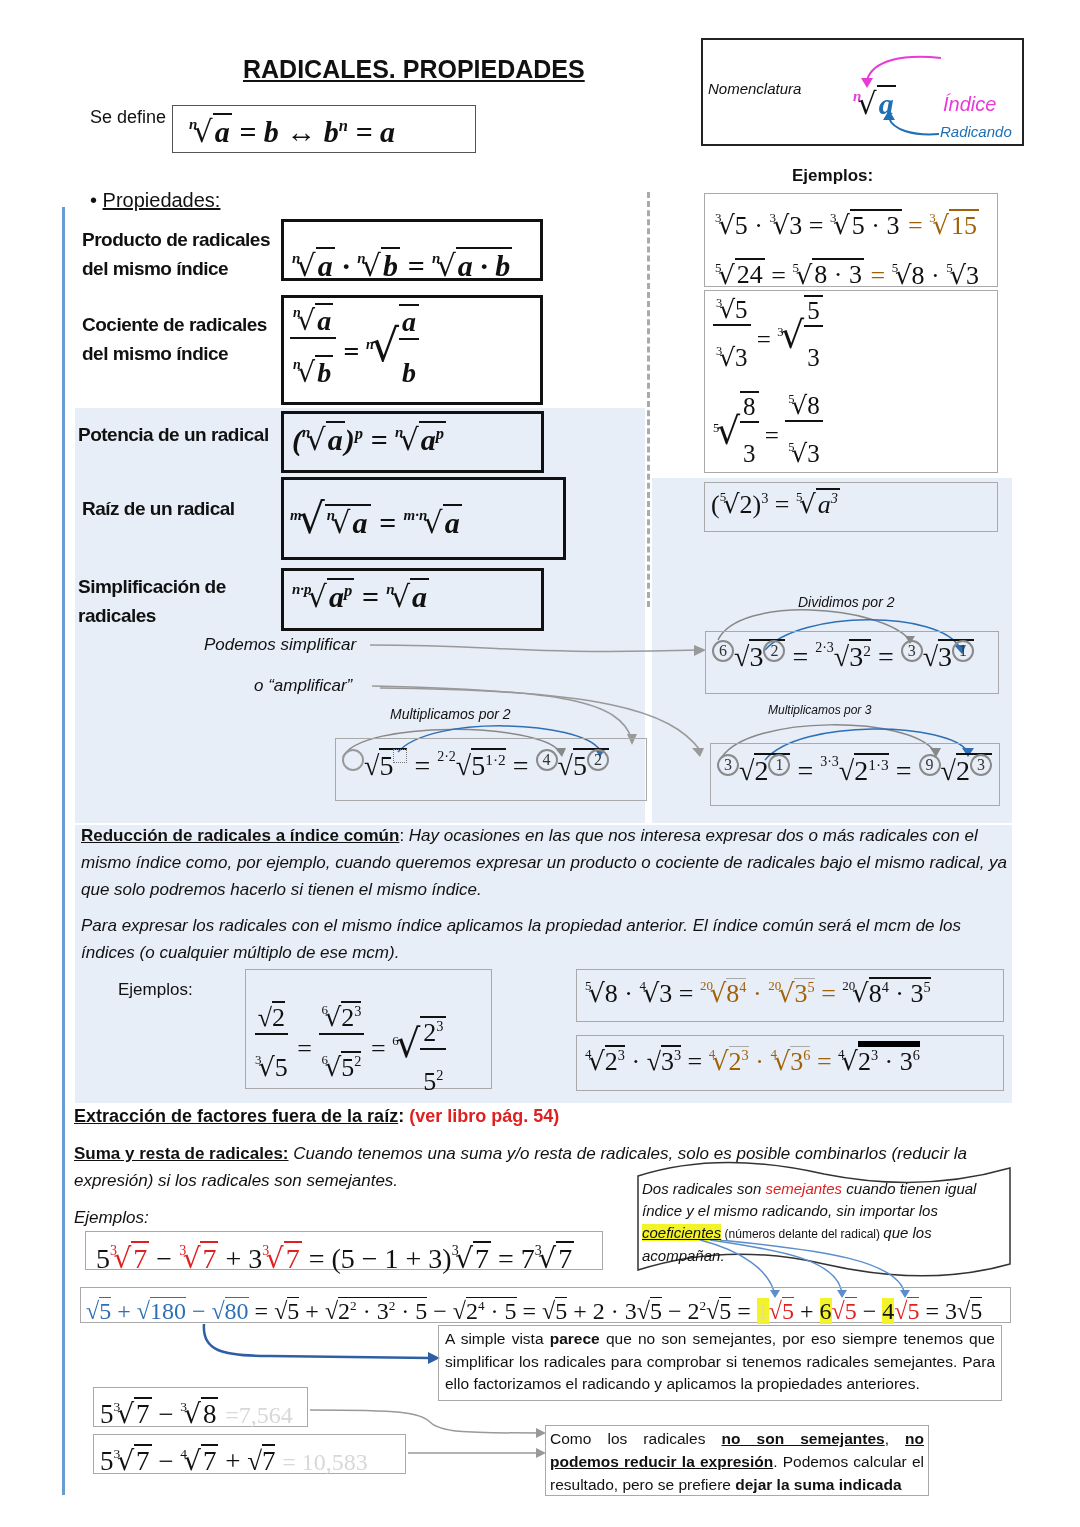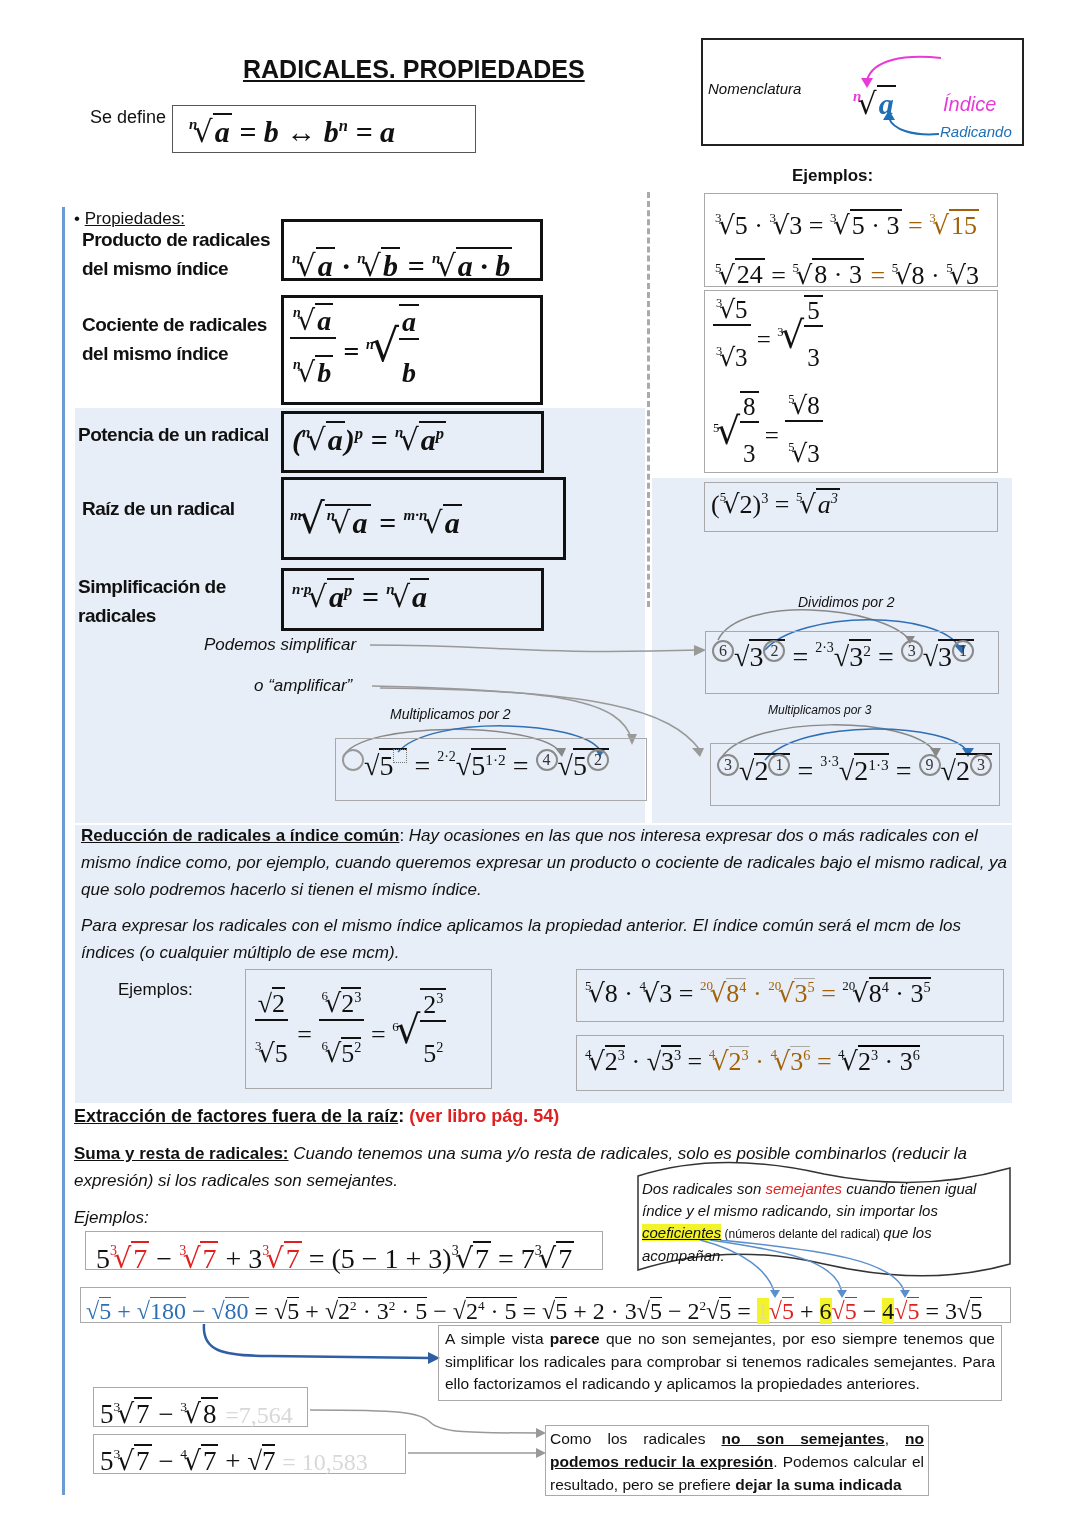--- a/index.html
+++ b/index.html
@@ -57,21 +57,21 @@
   <svg class="abs" style="left:150px;top:10px;" width="170" height="90">
     <path d="M88 8 C50 4 20 10 14 30" stroke="#e83ad6" stroke-width="2" fill="none"></path>
     <polygon points="8,28 20,28 14,38" fill="#e83ad6"></polygon>
     <path d="M86 84 C60 86 40 80 36 68" stroke="#1f6fb5" stroke-width="2" fill="none"></path>
     <polygon points="30,70 42,70 36,60" fill="#1f6fb5"></polygon>
   </svg>
 </div>
 
 <div class="abs" style="left:792px;top:166px;font-size:17px;font-weight:bold;">Ejemplos:</div>
 
-<div class="abs" style="left:74px;top:189px;font-size:17px;margin-top:20px;">
+<div class="abs" style="left:90px;top:189px;font-size:20px;">
   <span>• </span><span style="text-decoration:underline;">Propiedades:</span>
 </div>
 
 <div class="abs" style="left:82px;top:225px;font-size:19px;font-weight:bold;line-height:29px;letter-spacing:-0.5px;">
   <div>Producto de radicales</div>
     <div>del mismo índice</div>
 </div>
 <div class="abs" style="left:82px;top:310px;font-size:19px;font-weight:bold;line-height:29px;letter-spacing:-0.5px;">
   <div>Cociente de radicales</div>
     <div>del mismo índice</div>
@@ -194,34 +194,34 @@
 
 <div class="abs thinbox math" style="left:245px;top:969px;width:247px;height:120px;font-size:26px;padding:18px 6px;white-space:nowrap;">
   <span class="frac">
       <span class="num" style="border-width:2px;"><span class="sym">√</span><span style="border-top:2px solid #111;">2</span></span>
       <span class="den"><span class="rad"><span class="idx">3</span><span class="sym">√</span>5</span></span>
     </span>
   = <span class="frac">
       <span class="num" style="border-width:2px;"><span class="rad"><span class="idx">6</span><span class="sym">√</span><span style="border-top:2px solid #111;">2<sup>3</sup></span></span></span>
       <span class="den"><span class="rad"><span class="idx">6</span><span class="sym">√</span><span style="border-top:2px solid #111;">5<sup>2</sup></span></span></span>
     </span>
-  = <span class="rad"><span class="idx">6</span><span class="sym" style="font-size:1.5em;">√</span><span class="frac" style="border-top:2px solid #111;">
+  = <span class="rad"><span class="idx">6</span><span class="sym" style="font-size:1.5em;">√</span><span class="frac" style="border-top:2px solid #111;margin-top:28px;">
         <span class="num" style="border-width:2px;">2<sup>3</sup></span>
         <span class="den">5<sup>2</sup></span>
       </span></span>
 </div>
 <div class="abs thinbox math" style="left:576px;top:969px;width:428px;height:53px;font-size:26px;padding:8px 8px;white-space:nowrap;">
   <span class="rad"><span class="idx">5</span><span class="sym">√</span>8</span> · <span class="rad"><span class="idx">4</span><span class="sym">√</span>3</span> =
   <span class="grey"><span class="rad"><span class="idx">20</span><span class="sym">√</span><span style="border-top:1.5px solid #aaa;">8<sup>4</sup></span></span> · <span class="rad"><span class="idx">20</span><span class="sym">√</span><span style="border-top:1.5px solid #aaa;">3<sup>5</sup></span></span> =</span>
   <span class="rad"><span class="idx">20</span><span class="sym">√</span><span style="border-top:2px solid #111;">8<sup>4</sup> · 3<sup>5</sup></span></span>
 </div>
 <div class="abs thinbox math" style="left:576px;top:1035px;width:428px;height:56px;font-size:26px;padding:10px 8px;white-space:nowrap;">
   <span class="rad"><span class="idx">4</span><span class="sym">√</span><span style="border-top:2px solid #111;">2<sup>3</sup></span></span> · <span class="sym">√</span><span style="border-top:2px solid #111;">3<sup>3</sup></span> =
   <span class="grey"><span class="rad"><span class="idx">4</span><span class="sym">√</span><span style="border-top:1.5px solid #aaa;">2<sup>3</sup></span></span> · <span class="rad"><span class="idx">4</span><span class="sym">√</span><span style="border-top:1.5px solid #aaa;">3<sup>6</sup></span></span> =</span>
-  <span class="rad"><span class="idx">4</span><span class="sym">√</span><span style="border-top:2px solid #000000;">2<sup>3</sup> · 3<sup>6</sup></span></span>
+  <span class="rad"><span class="idx">4</span><span class="sym">√</span><span style="border-top:6px solid #000000;">2<sup>3</sup> · 3<sup>6</sup></span></span>
 </div>
 
 <div class="abs" style="left:74px;top:1106px;font-size:18px;font-weight:bold;">
   <span style="text-decoration:underline;">Extracción de factores fuera de la raíz</span><span>: </span><span class="red">(ver libro pág. 54)</span>
 </div>
 
 <div class="abs" style="left:74px;top:1140px;width:940px;font-size:17px;line-height:27px;">
   <span style="font-weight:bold;text-decoration:underline;">Suma y resta de radicales:</span> <span class="ital">Cuando tenemos una suma y/o resta de radicales, solo es posible combinarlos (reducir la expresión) si los radicales son semejantes.</span>
 </div>
 <div class="abs ital" style="left:74px;top:1208px;font-size:17px;">Ejemplos:</div>

